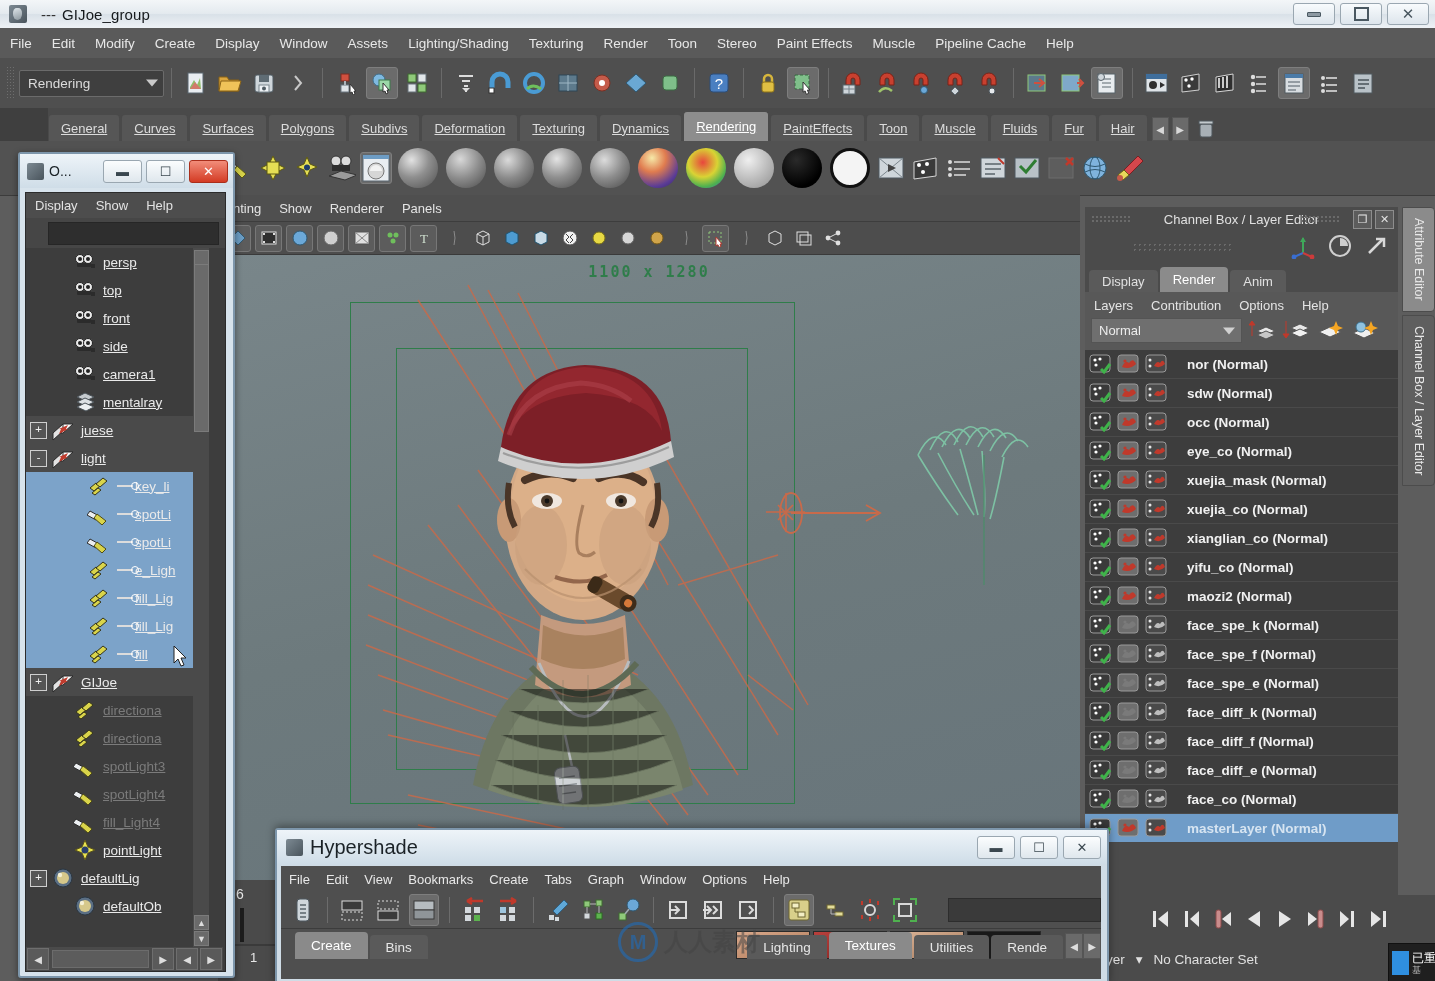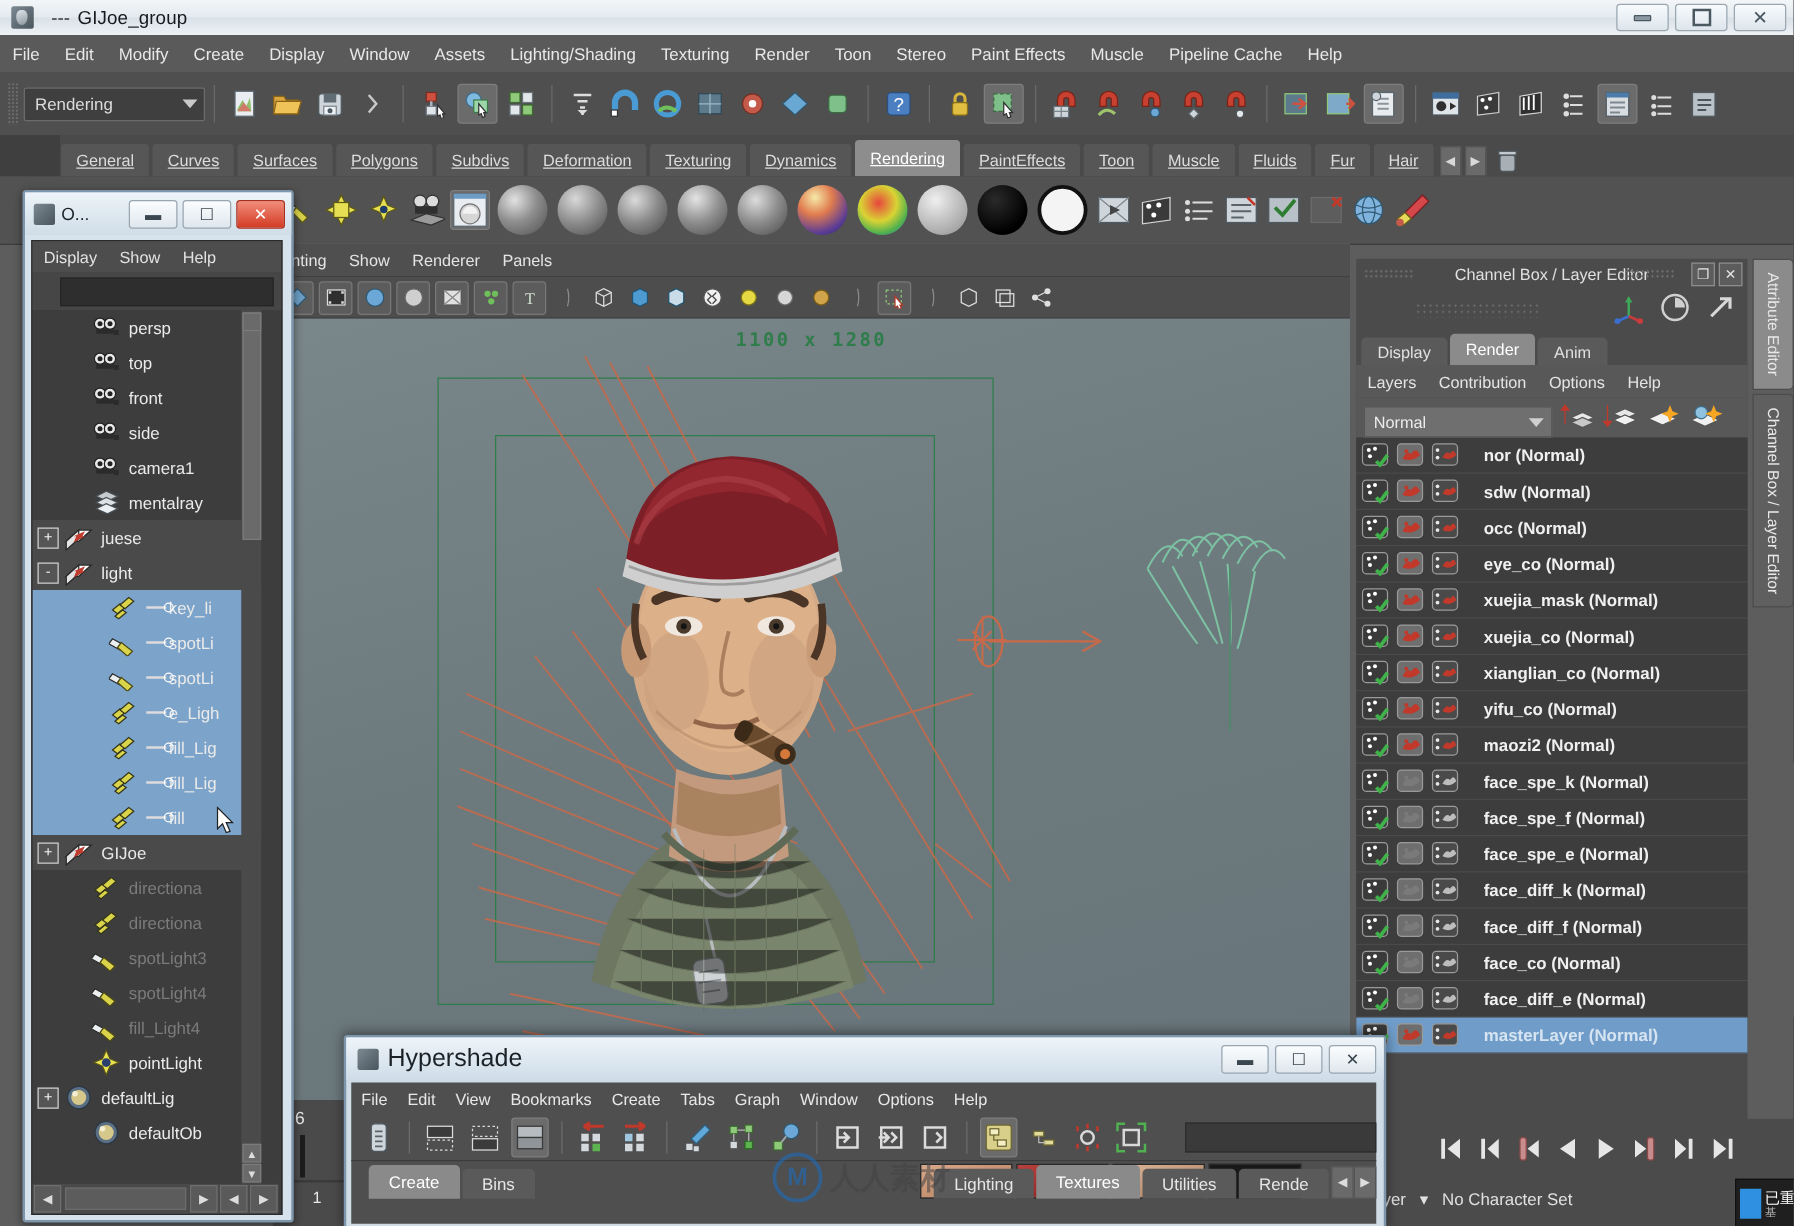--- a/index.html
+++ b/index.html
@@ -91,21 +91,21 @@
   .ofilter{height:30px;background:#464646;display:flex;align-items:center;padding:0 6px;}
   .ofilter .fbox{flex:1;height:21px;background:#2e2e2e;border:1px solid #262626;margin-left:16px;}
   .otree{position:absolute;left:0;top:55px;width:183px;height:700px;overflow:hidden;background:#3d3d3d;}
   .orow{height:28px;display:flex;align-items:center;position:relative;padding-left:4px;}
   .orow.sel{background:#7ca3c9;}
   .orow.grp{background:#4a4a4a;}
   .oexp{width:15px;height:15px;border:1px solid #cfcfcf;background:#555;color:#f0f0f0;font-size:11px;
     line-height:13px;text-align:center;margin-right:4px;font-family:"DejaVu Sans Mono",monospace;}
   .ospace{width:19px;}
   .oicon{width:24px;height:22px;margin-right:6px;flex:0 0 24px;}
-  .olabel{color:#eaeaea;font-size:13.5px;white-space:nowrap;}
+  .olabel{color:#eaeaea;font-size:13.5px;white-space:nowrap;text-decoration:underline;}
   .orow.dim .olabel{color:#7b7b7b;}
   .oscroll{position:absolute;right:16px;top:55px;width:16px;height:700px;background:#4a4a4a;}
   .oscroll .thumb{position:absolute;left:1px;top:2px;width:13px;height:180px;background:#6a6a6a;border:1px solid #7b7b7b;}
   .obottom{position:absolute;left:0;bottom:0;width:197px;height:24px;background:#4a4a4a;display:flex;align-items:center;}
   .obtn{width:20px;height:20px;background:#5a5a5a;border:1px solid #6e6e6e;display:flex;align-items:center;
     justify-content:center;color:#ddd;font-size:10px;margin:0 1px;}
 
   
   #rightpanel{position:absolute;left:1085px;top:207px;width:313px;height:700px;background:#4b4b4b;}
   .rp-head{height:24px;display:flex;align-items:center;justify-content:center;position:relative;}
@@ -118,21 +118,21 @@
     font-size:11px;display:flex;align-items:center;justify-content:center;}
   .rp-icons{height:34px;display:flex;align-items:center;justify-content:flex-end;padding-right:10px;gap:12px;}
   .rp-dots{height:12px;margin:0 auto;width:100px;
     background-image:radial-gradient(#6a6a6a 1px,transparent 1px);background-size:5px 5px;}
   .rtabs{display:flex;align-items:flex-end;height:27px;padding-left:4px;}
   .rtab{height:22px;padding:0 13px;display:flex;align-items:center;color:#e0e0e0;font-size:13px;
     background:#5a5a5a;border-radius:4px 4px 0 0;margin-right:2px;}
   .rtab.active{background:#8b8b8b;color:#fff;height:25px;}
   .rmenu{height:26px;background:#585858;display:flex;align-items:center;}
   .rmenu .mi{color:#e4e4e4;font-size:13px;padding:2px 9px;}
-  .rtoolrow{height:32px;background:#585858;display:flex;align-items:flex-end;padding:0 6px;gap:6px;}
+  .rtoolrow{height:32px;background:#585858;display:flex;align-items:flex-start;padding:0 6px;gap:6px;}
   .rcombo{width:142px;height:23px;background:#6f6f6f;border:1px solid #545454;display:flex;align-items:center;
     padding-left:7px;color:#ececec;font-size:13px;position:relative;}
   .rcombo .arw{position:absolute;right:6px;top:50%;transform:translateY(-50%);
     border-left:6px solid transparent;border-right:6px solid transparent;border-top:7px solid #d0d0d0;}
   .layerlist{background:#3d3d3d;}
   .lrow{height:28px;display:flex;align-items:center;border-bottom:1px solid #4a4a4a;padding-left:4px;}
   .lrow.sel{background:#6f9cc8;}
   .lchk{width:25px;height:22px;margin-right:3px;flex:0 0 25px;}
   .lname{color:#f0f0f0;font-size:13.5px;font-weight:bold;margin-left:14px;white-space:nowrap;}
   .lrow.sel .lname{color:#d6e4f1;}
@@ -1254,42 +1254,42 @@
               <rect x="1" y="2" width="20" height="17" rx="3" fill="#6e6e6e" stroke="#9a9a9a"></rect>
               <path d="M5 14 q3 -7 7 -4 q4 -6 7 1 q-6 6 -14 3 Z" fill="#7a7a7a"></path>
               <circle cx="8" cy="8" r="1.6" fill="#7a7a7a"></circle>
             </svg></div>
           <div class="lchk"><svg width="23" height="21">
               <rect x="1" y="2" width="20" height="17" rx="3" fill="#4a4a4a" stroke="#9a9a9a"></rect>
               <circle cx="5" cy="7" r="1.5" fill="#e8e8e8"></circle>
               <circle cx="5" cy="13" r="1.5" fill="#e8e8e8"></circle>
               <path d="M9 13 q3 -6 6 -3 q3 -5 5 1 q-5 5 -11 2 Z" fill="#bdbdbd"></path>
             </svg></div>
-          <div class="lname">face_co (Normal)</div>
+          <div class="lname">face_diff_e (Normal)</div>
         </div>
         <div class="lrow">
           <div class="lchk"><svg width="23" height="21">
               <rect x="1" y="2" width="20" height="17" rx="3" fill="#3a3a3a" stroke="#9a9a9a"></rect>
               <circle cx="6" cy="7" r="1.6" fill="#fff"></circle>
               <circle cx="11" cy="6" r="1.6" fill="#fff"></circle>
               <circle cx="7" cy="12" r="1.6" fill="#fff"></circle>
               <path d="M12 16 l3 3 l6 -8" stroke="#3fb34a" stroke-width="3" fill="none"></path>
             </svg></div>
           <div class="lchk"><svg width="23" height="21">
               <rect x="1" y="2" width="20" height="17" rx="3" fill="#6e6e6e" stroke="#9a9a9a"></rect>
               <path d="M5 14 q3 -7 7 -4 q4 -6 7 1 q-6 6 -14 3 Z" fill="#7a7a7a"></path>
               <circle cx="8" cy="8" r="1.6" fill="#7a7a7a"></circle>
             </svg></div>
           <div class="lchk"><svg width="23" height="21">
               <rect x="1" y="2" width="20" height="17" rx="3" fill="#4a4a4a" stroke="#9a9a9a"></rect>
               <circle cx="5" cy="7" r="1.5" fill="#e8e8e8"></circle>
               <circle cx="5" cy="13" r="1.5" fill="#e8e8e8"></circle>
               <path d="M9 13 q3 -6 6 -3 q3 -5 5 1 q-5 5 -11 2 Z" fill="#bdbdbd"></path>
             </svg></div>
-          <div class="lname">face_diff_e (Normal)</div>
+          <div class="lname">face_co (Normal)</div>
         </div>
         <div class="lrow sel">
           <div class="lchk"><svg width="23" height="21">
               <rect x="1" y="2" width="20" height="17" rx="3" fill="#3a3a3a" stroke="#9a9a9a"></rect>
               <circle cx="6" cy="7" r="1.6" fill="#fff"></circle>
               <circle cx="11" cy="6" r="1.6" fill="#fff"></circle>
               <circle cx="7" cy="12" r="1.6" fill="#fff"></circle>
               <path d="M12 16 l3 3 l6 -8" stroke="#3fb34a" stroke-width="3" fill="none"></path>
             </svg></div>
           <div class="lchk"><svg width="23" height="21">

